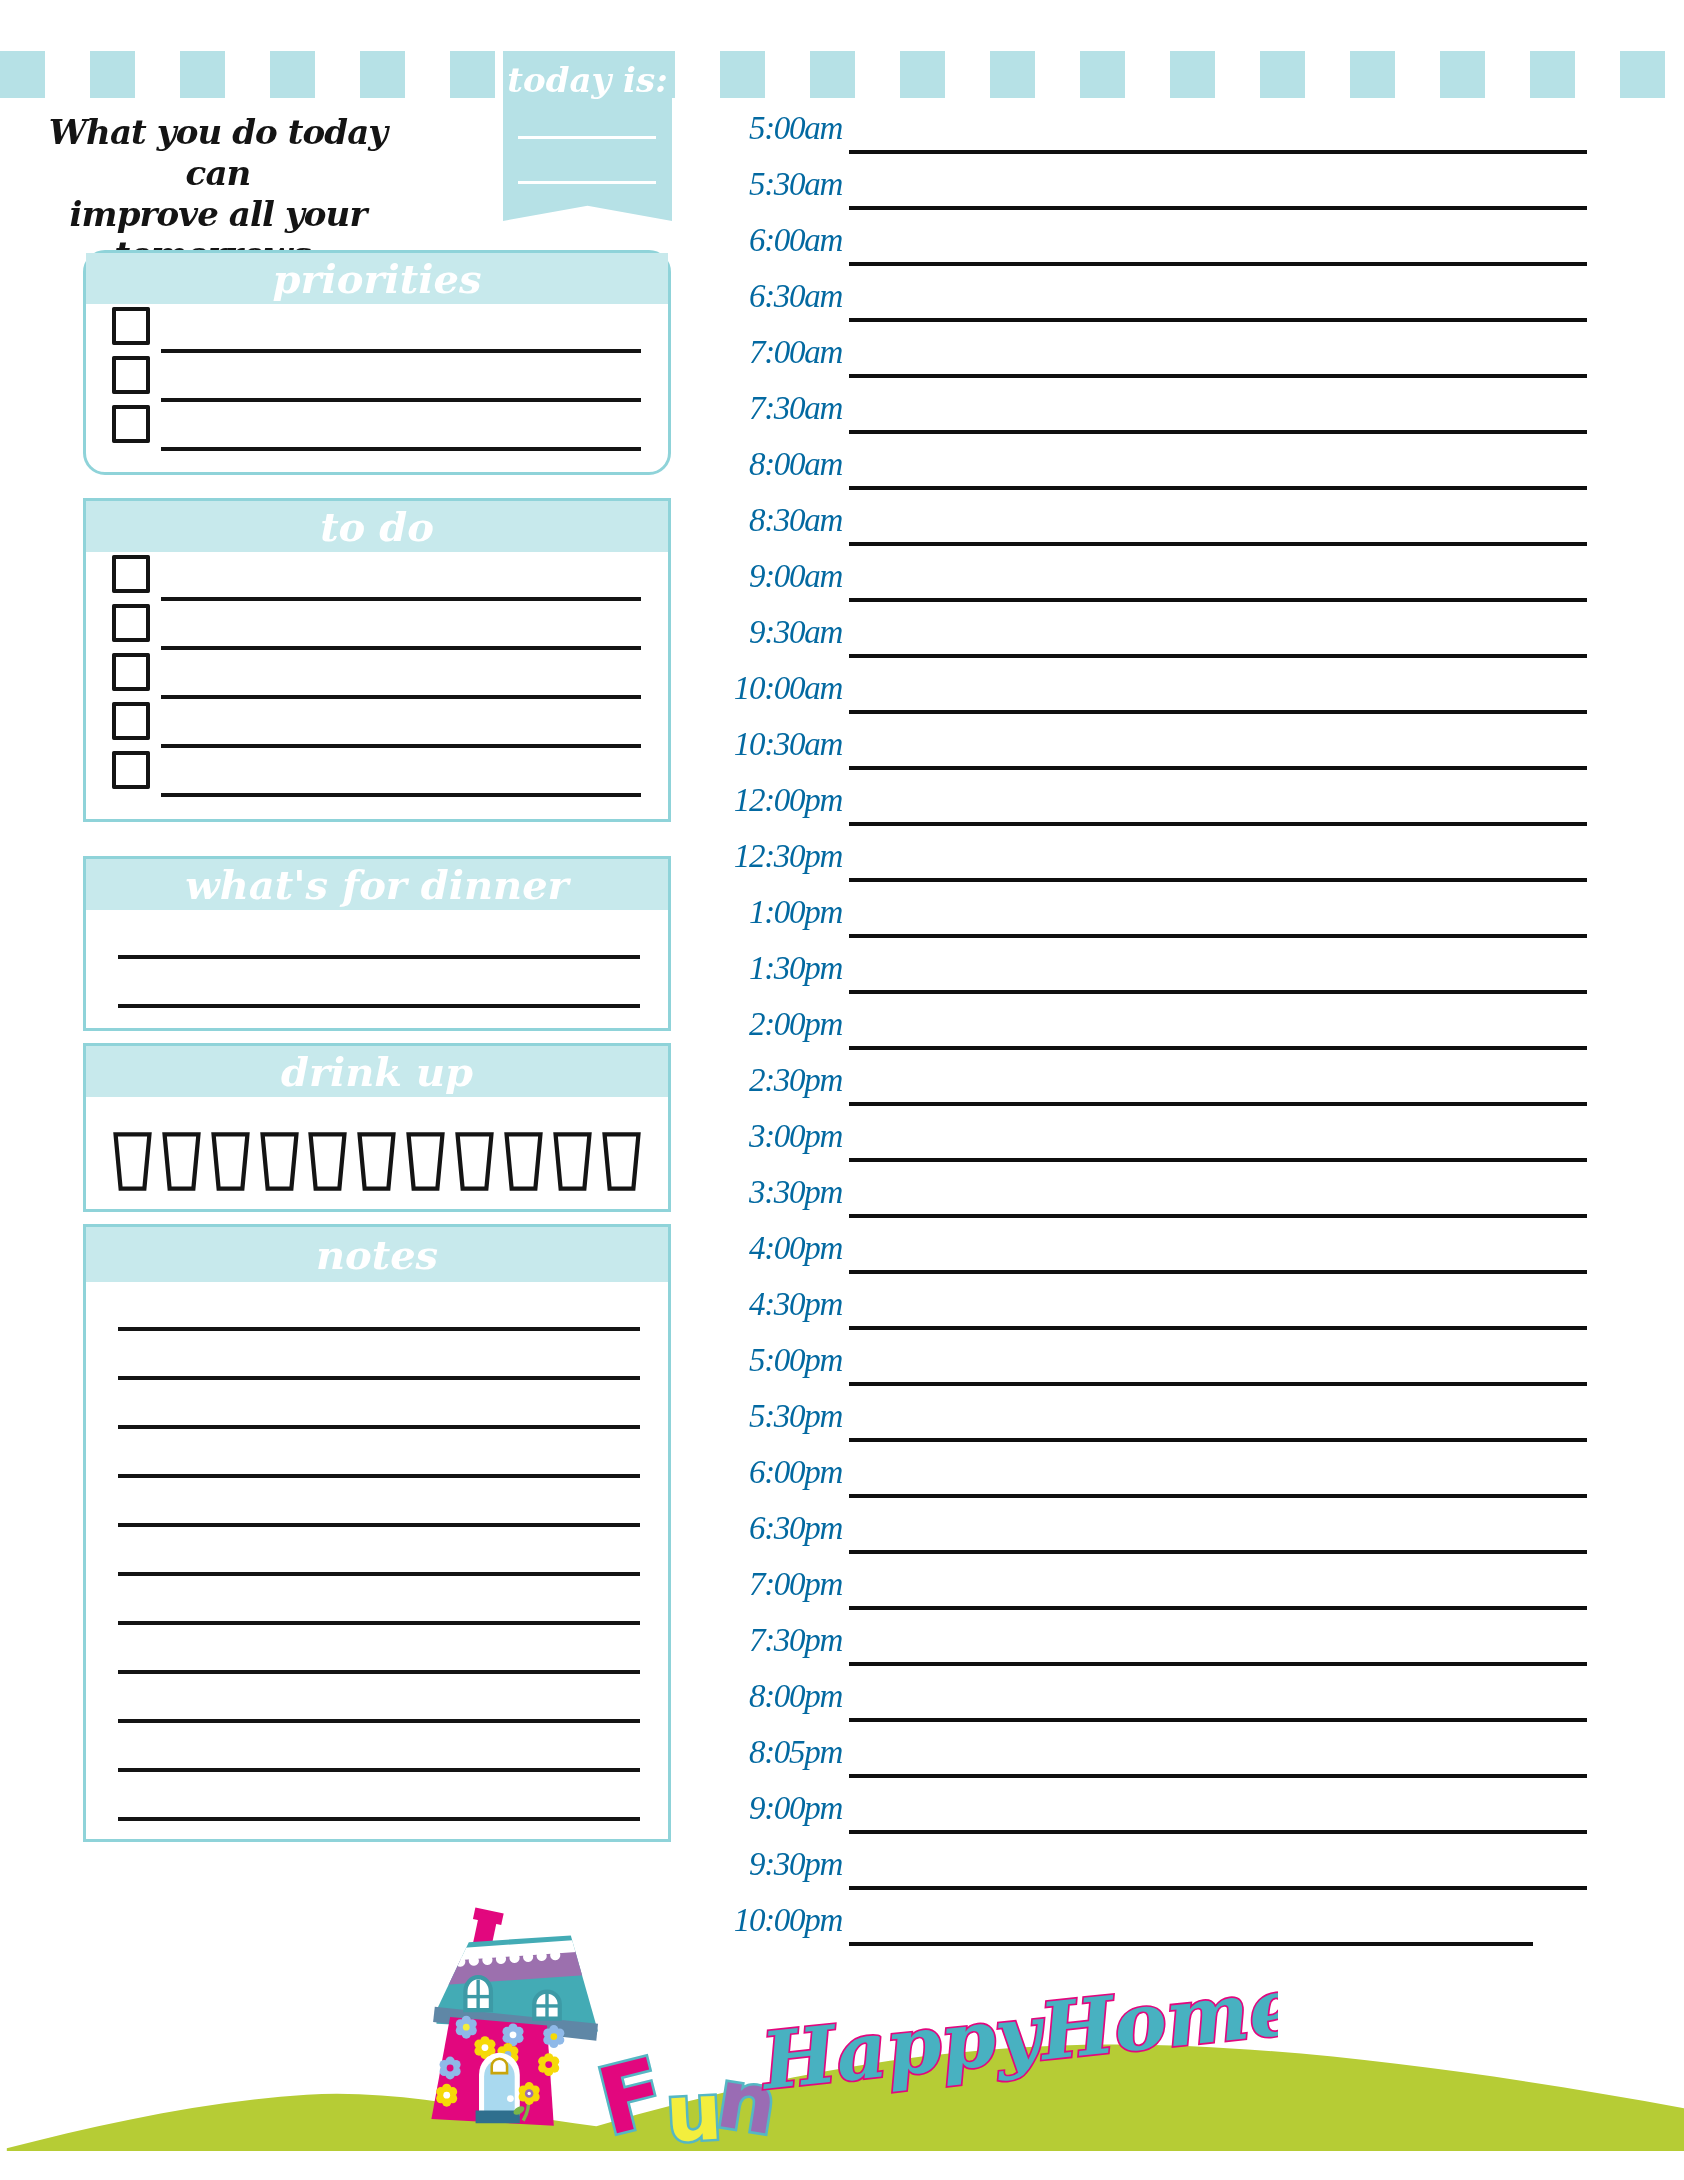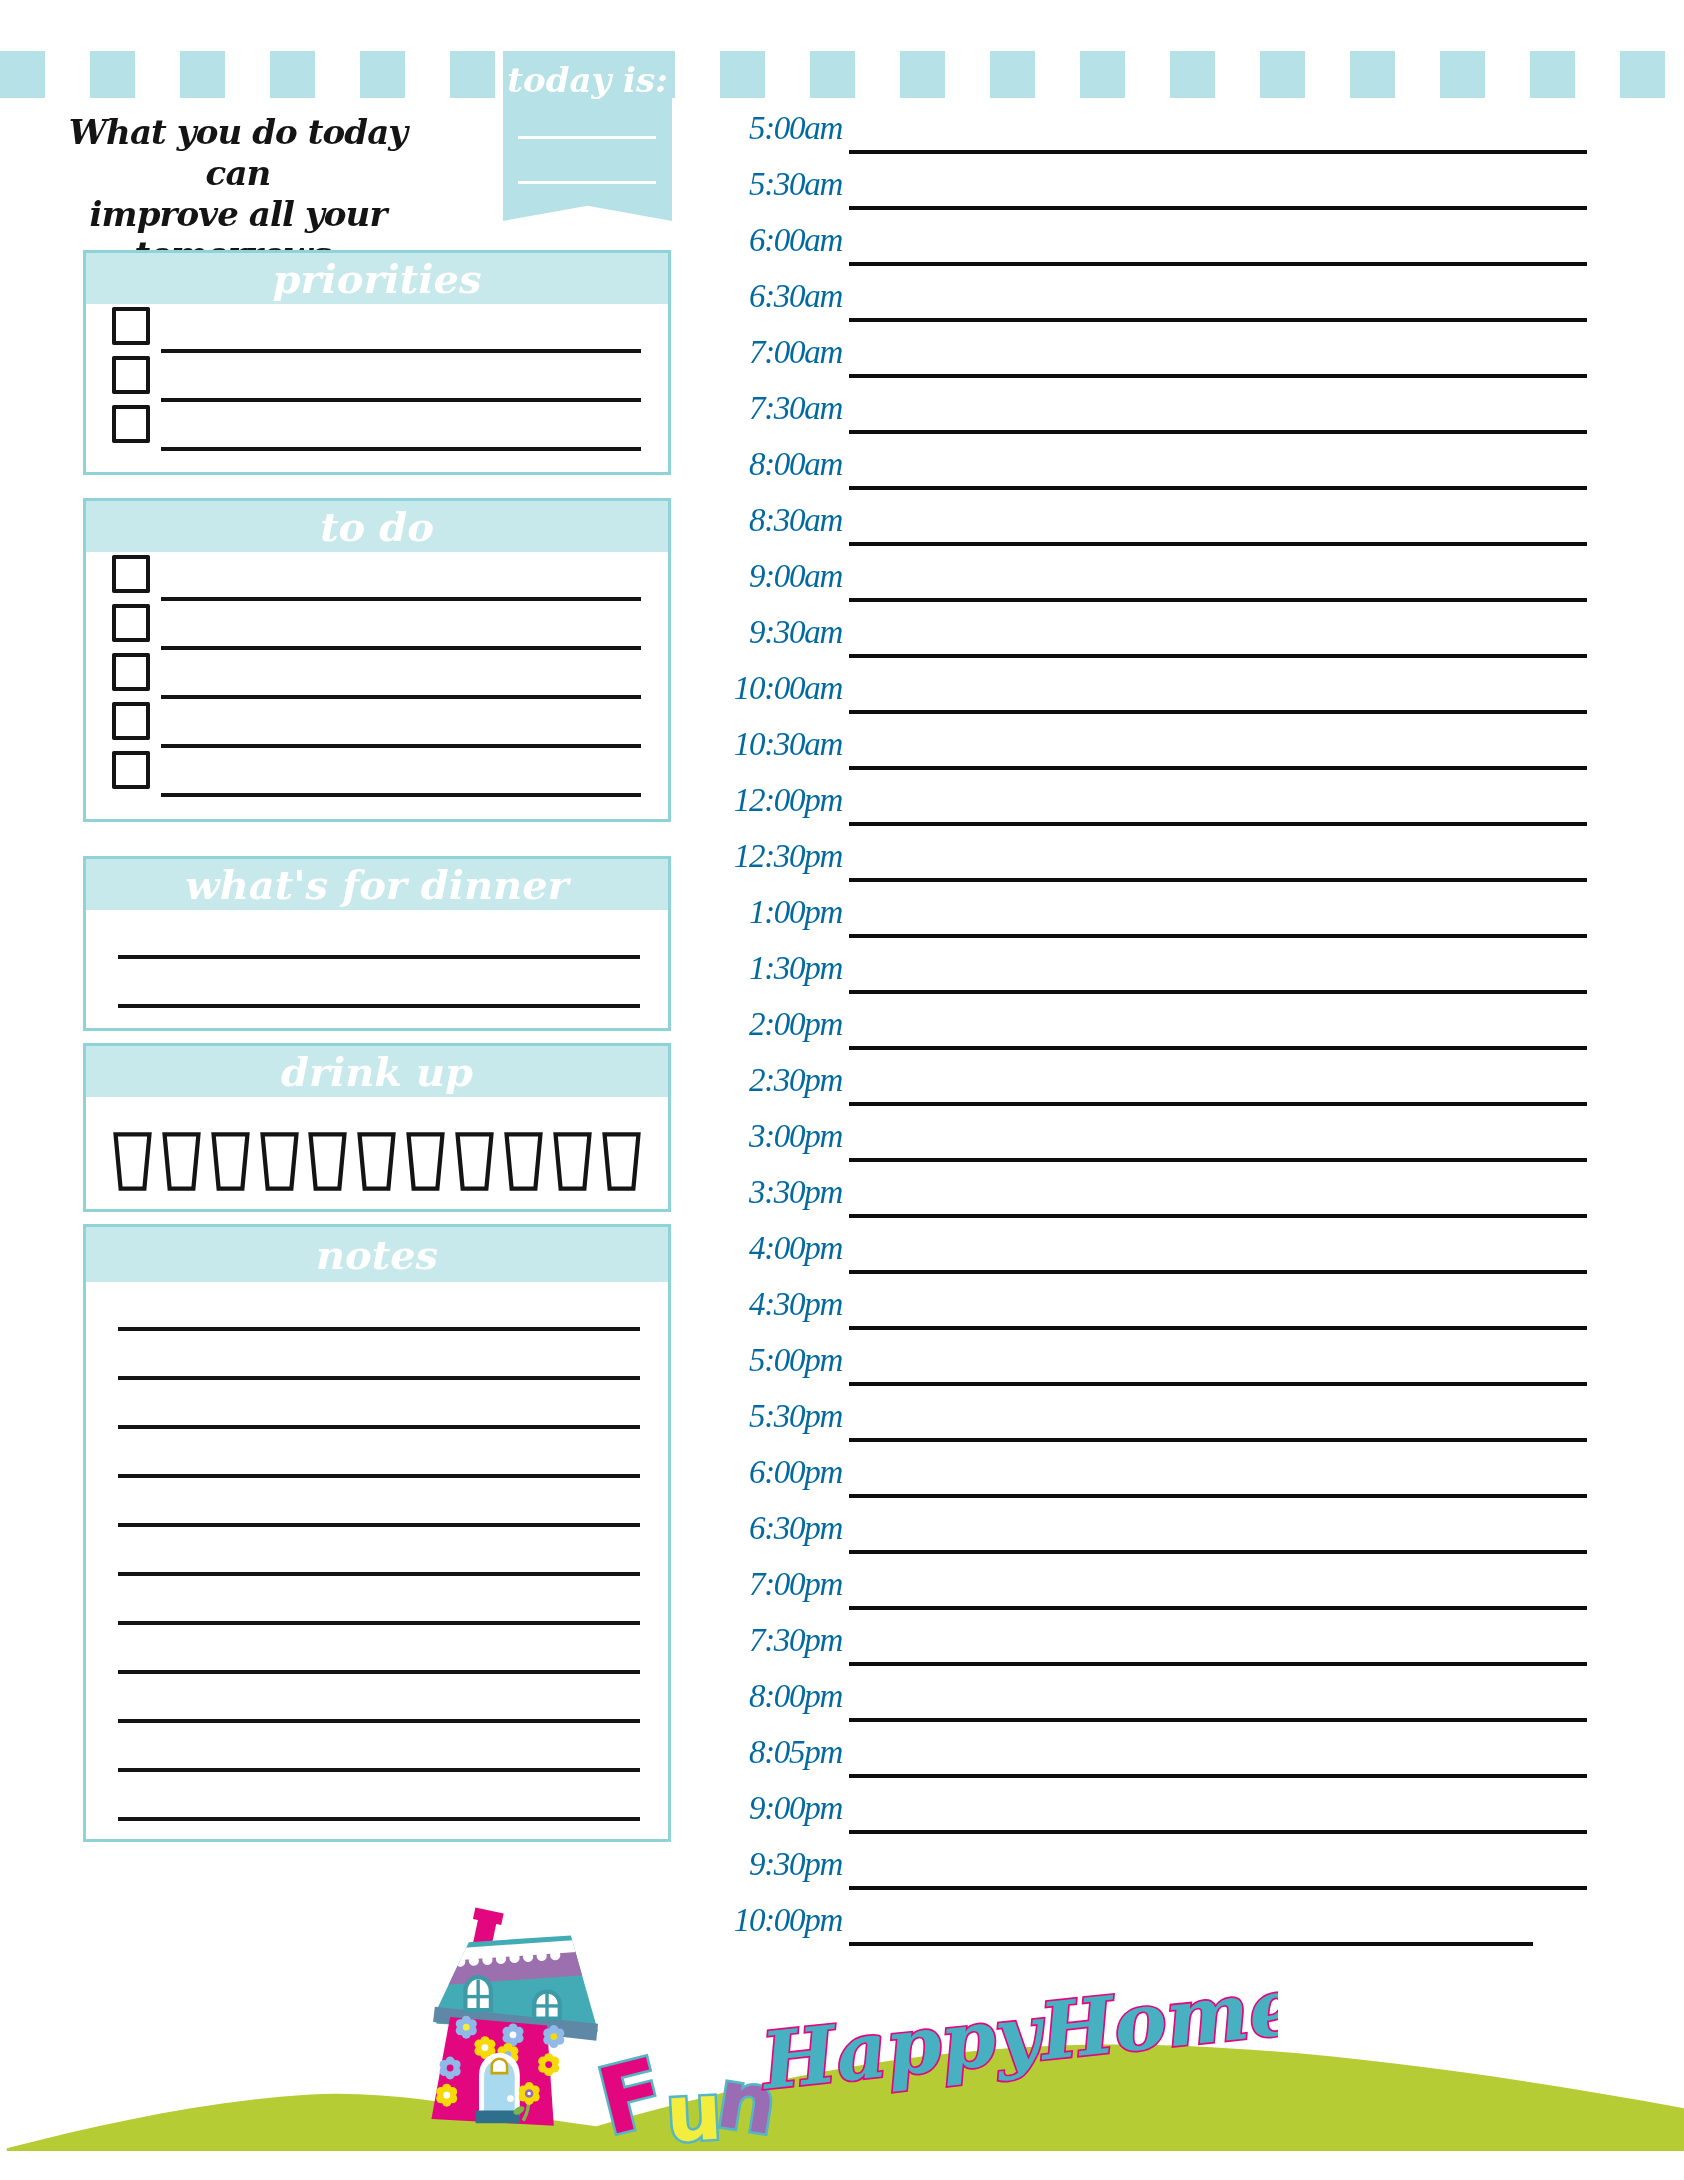--- a/index.html
+++ b/index.html
@@ -25,37 +25,37 @@
   }
   .ribbon-label {
     display:block; padding-top:12px;
     font:bold italic 34px/1 "DejaVu Serif", serif; color:#ffffff;
   }
   .ribbon-line { position:absolute; left:15.3px; width:138px; height:3.4px; background:#ffffff; }
   .rl1 { top:85px; } .rl2 { top:130px; }
 
   
   .quote {
-    position:absolute; left:48px; top:112px; width:380px;
+    position:absolute; left:28px; top:112px; width:380px;
     font:bold italic 34px/1.2 "DejaVu Serif", serif;
     color:#141414; text-align:center; letter-spacing:-0.9px;
   }
 
   
   .box {
     position:absolute; left:83px; width:588px; box-sizing:border-box;
     border:3.4px solid #8fd3d9; background:#ffffff;
   }
   .box-head {
     height:51px; background:#c7e9ec;
     display:flex; align-items:center; justify-content:center;
     font:bold italic 40px/1 "DejaVu Serif", serif; color:#ffffff;
     letter-spacing:0px;
   }
-  #box-priorities { top:250px; height:225px; }
+  #box-priorities { top:250px; height:225px;border-radius:22px; }
   #box-todo      { top:498px; height:324px; }
   #box-dinner    { top:845px; height:175px;margin-top:11px; }
   #box-drink     { top:1043px; height:169px; }
   #box-notes     { top:1224px; height:618px; }
 
   .check-rows { padding:0 24px; }
   .check-row { position:relative; height:49px; }
   #box-priorities .check-row { height:49px; }
   .cb {
     position:absolute; left:1.7px; bottom:7.7px;

